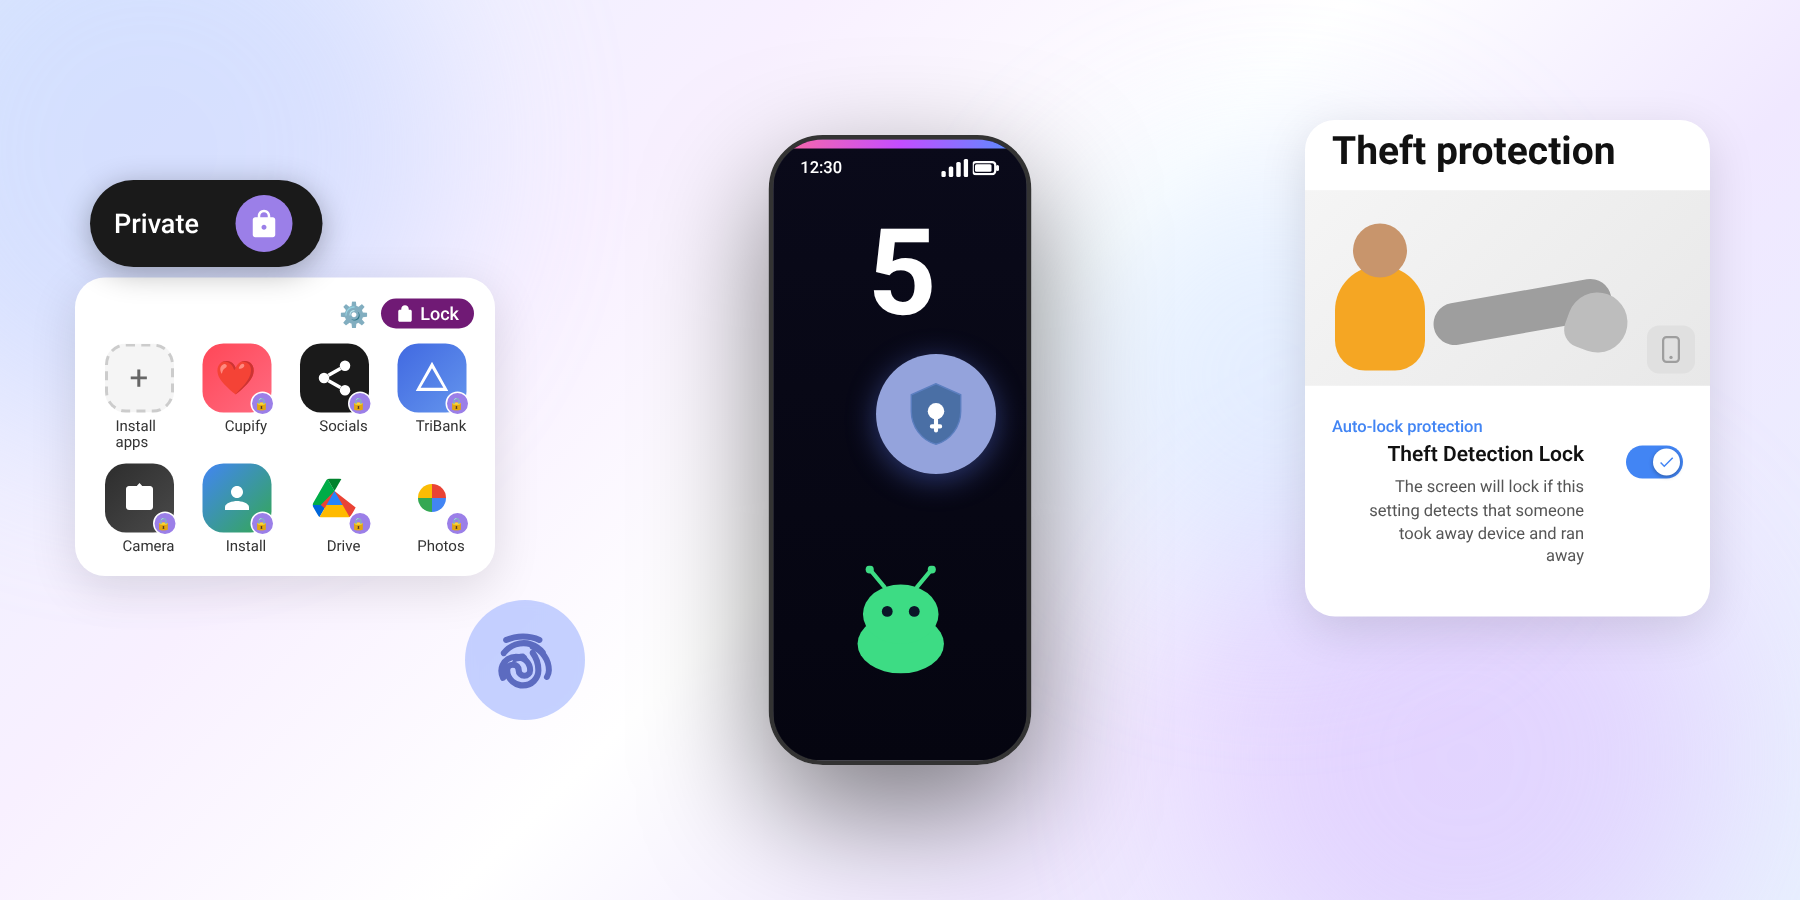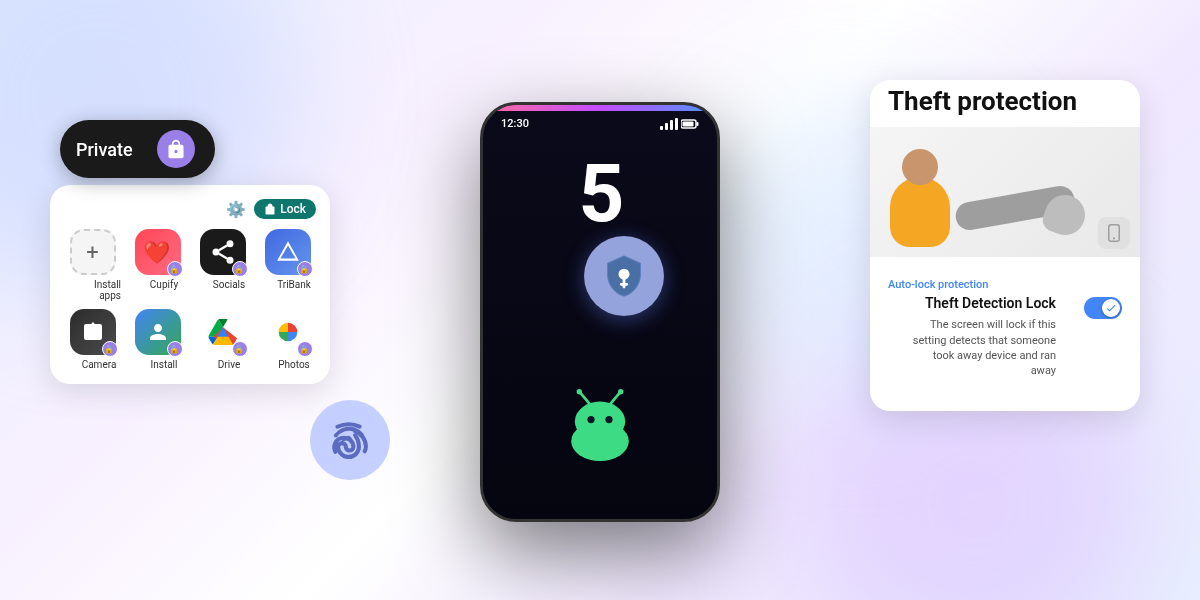--- a/index.html
+++ b/index.html
@@ -36,29 +36,28 @@
       background: #c8e6ff;
       top: 100px; right: 200px;
     }
 
     
     .phone {
       position: absolute;
       left: 50%;
       top: 50%;
       transform: translate(-50%, -50%);
-      width: 240px;
+      width: 175px;
       height: 420px;
       background: linear-gradient(180deg, #1a1a2e 0%, #0d0d1a 100%);
       border-radius: 36px;
       border: 3px solid #333;
       overflow: hidden;
       box-shadow: 0 30px 80px rgba(0,0,0,0.5), inset 0 0 0 1px rgba(255,255,255,0.1);
       z-index: 10;
-      margin-top: 12px;
     }
 
     
     .phone::before {
       content: '';
       position: absolute;
       top: 0; left: 0; right: 0;
       height: 6px;
       background: linear-gradient(90deg, #ff6b9d, #c44dff, #4d94ff);
       border-radius: 36px 36px 0 0;
@@ -176,21 +175,21 @@
       margin-bottom: 10px;
       gap: 8px;
     }
 
     .settings-icon-small {
       color: #666;
       font-size: 16px;
     }
 
     .lock-badge {
-      background: #0f766e;
+      background: #701a75;
       color: white;
       border-radius: 12px;
       padding: 3px 10px;
       font-size: 12px;
       font-weight: 500;
       display: flex;
       align-items: center;
       gap: 4px;
     }
 
@@ -249,21 +248,21 @@
       background: white;
     }
 
     .app-icon-photos {
       background: white;
     }
 
     .app-name {
       font-size: 10px;
       color: #333;
-      text-align: right;
+      text-align: left;
       margin-left: 13px;
     }
 
     
     .app-lock-badge {
       position: absolute;
       bottom: -2px;
       right: -2px;
       width: 16px;
       height: 16px;

